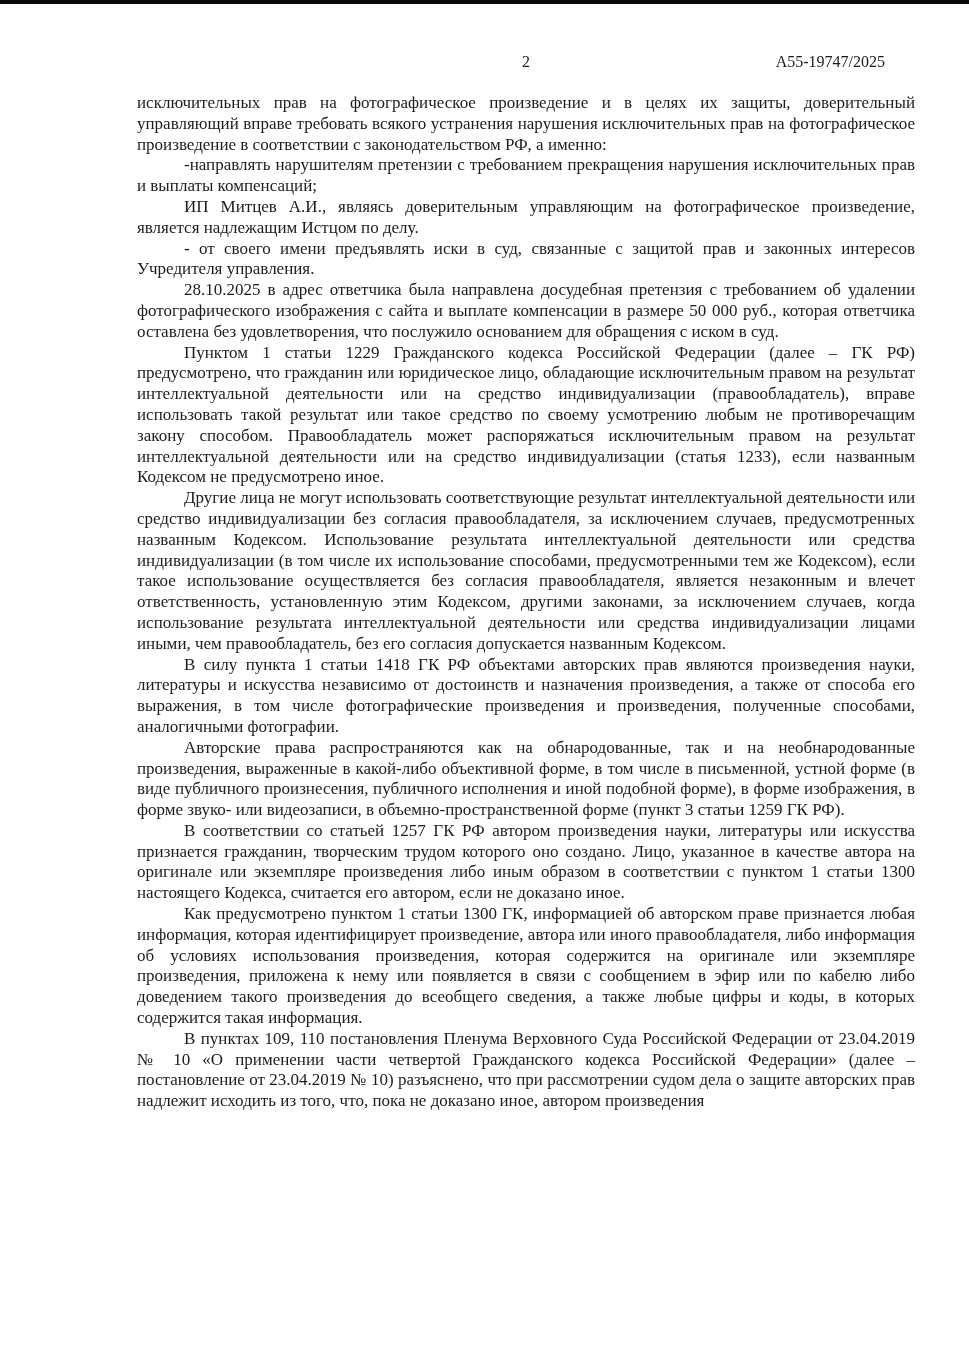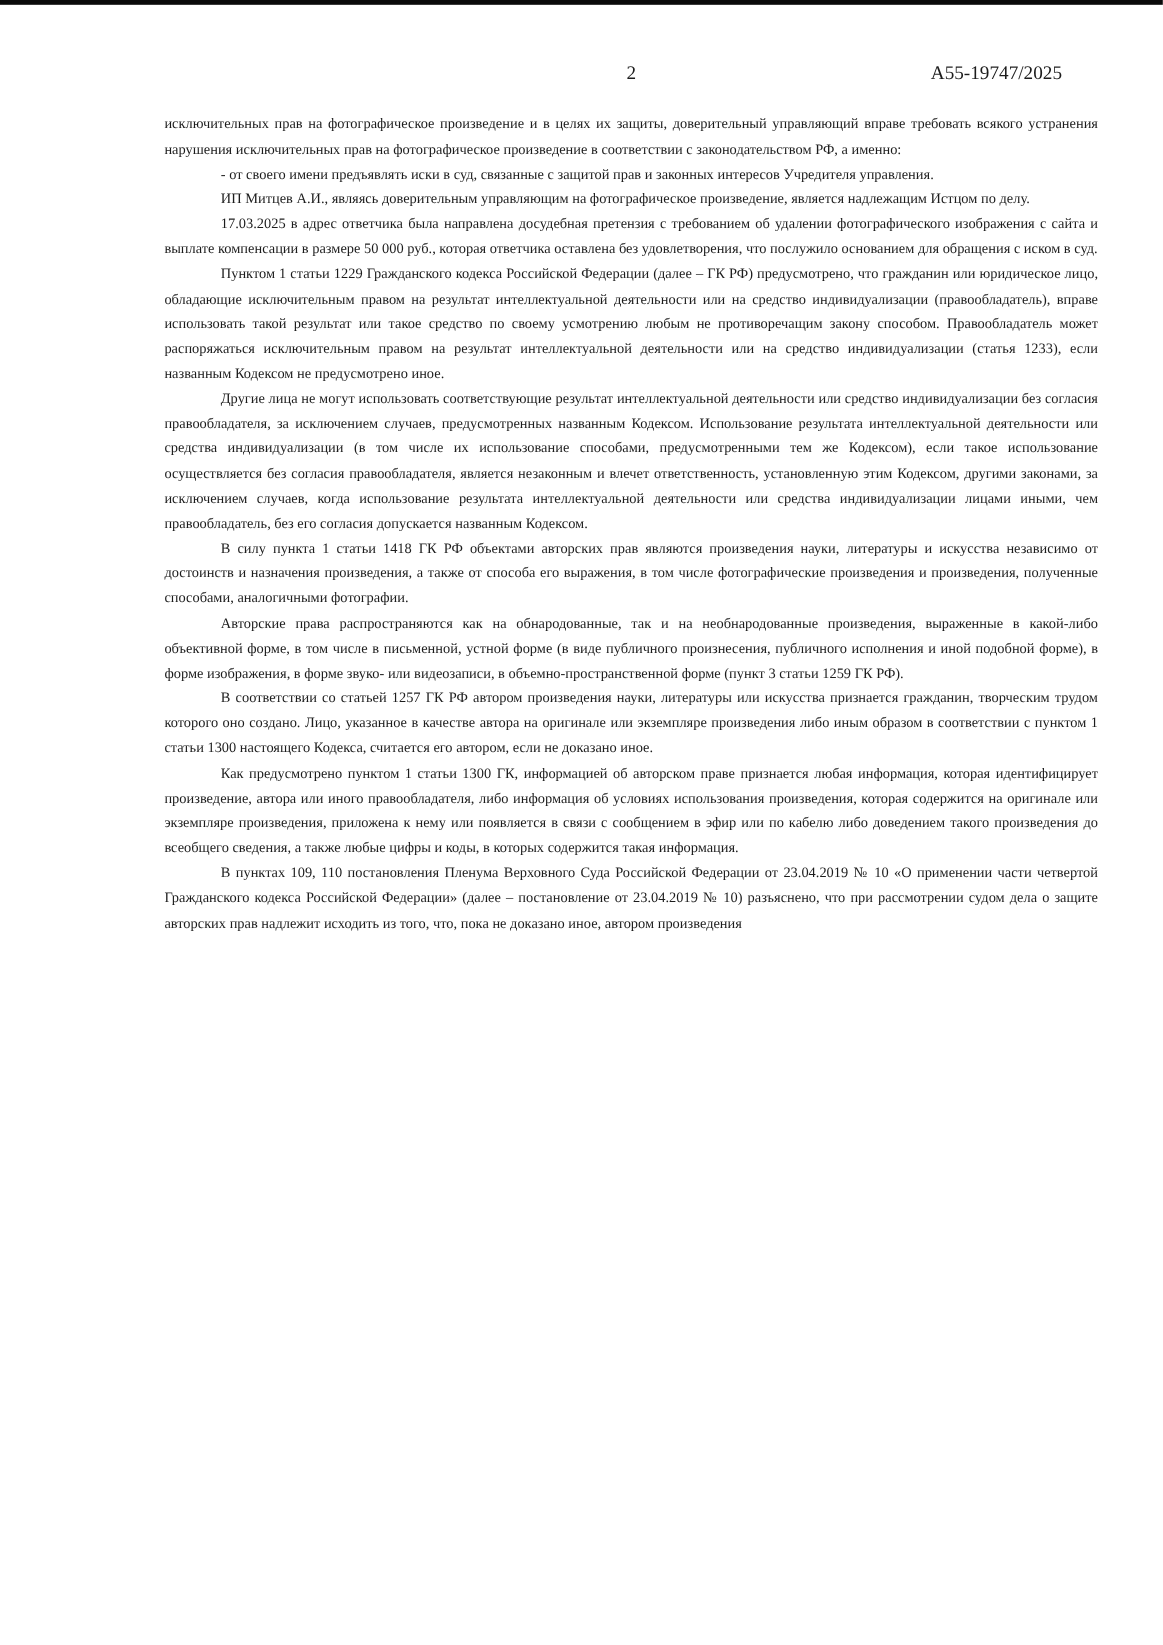--- a/index.html
+++ b/index.html
@@ -40,21 +40,21 @@
     text-align: center;
   }
   .case-number {
     position: absolute;
     right: 30px;
     top: 0;
     white-space: nowrap;
   }
   .doc-body {
     margin-top: 22px;
-    font-size: 12px;
+    font-size: 17px;
     line-height: 20.8px;
     text-align: justify;
   }
   .doc-body p {
     margin: 0;
     padding: 0;
     text-indent: 47px;
   }
   .doc-body p.continuation {
     text-indent: 0;
@@ -67,23 +67,24 @@
 
 <div class="page">
 
   <div class="page-header">
     <span class="page-number">2</span>
     <span class="case-number">А55-19747/2025</span>
   </div>
 
   <div class="doc-body">
     <p class="continuation">исключительных прав на фотографическое произведение и в целях их защиты, доверительный управляющий вправе требовать всякого устранения нарушения исключительных прав на фотографическое произведение в соответствии с законодательством РФ, а именно:</p>
+    <p>-направлять нарушителям претензии с требованием прекращения нарушения исключительных прав и выплаты компенсаций;</p>
+    <p>ИП Митцев А.И., являясь доверительным управляющим на фотографическое произведение, является надлежащим Истцом по делу.</p>
     <p>- от своего имени предъявлять иски в суд, связанные с защитой прав и законных интересов Учредителя управления.</p>
-    <p>ИП Митцев А.И., являясь доверительным управляющим на фотографическое произведение, является надлежащим Истцом по делу.</p>
-    <p>17.03.2025 в адрес ответчика была направлена досудебная претензия с требованием об удалении фотографического изображения с сайта и выплате компенсации в размере 50 000 руб., которая ответчика оставлена без удовлетворения, что послужило основанием для обращения с иском в суд.</p>
+    <p>28.10.2025 в адрес ответчика была направлена досудебная претензия с требованием об удалении фотографического изображения с сайта и выплате компенсации в размере 50 000 руб., которая ответчика оставлена без удовлетворения, что послужило основанием для обращения с иском в суд.</p>
     <p>Пунктом 1 статьи 1229 Гражданского кодекса Российской Федерации (далее – ГК РФ) предусмотрено, что гражданин или юридическое лицо, обладающие исключительным правом на результат интеллектуальной деятельности или на средство индивидуализации (правообладатель), вправе использовать такой результат или такое средство по своему усмотрению любым не противоречащим закону способом. Правообладатель может распоряжаться исключительным правом на результат интеллектуальной деятельности или на средство индивидуализации (статья 1233), если названным Кодексом не предусмотрено иное.</p>
     <p>Другие лица не могут использовать соответствующие результат интеллектуальной деятельности или средство индивидуализации без согласия правообладателя, за исключением случаев, предусмотренных названным Кодексом. Использование результата интеллектуальной деятельности или средства индивидуализации (в том числе их использование способами, предусмотренными тем же Кодексом), если такое использование осуществляется без согласия правообладателя, является незаконным и влечет ответственность, установленную этим Кодексом, другими законами, за исключением случаев, когда использование результата интеллектуальной деятельности или средства индивидуализации лицами иными, чем правообладатель, без его согласия допускается названным Кодексом.</p>
     <p>В силу пункта 1 статьи 1418 ГК РФ объектами авторских прав являются произведения науки, литературы и искусства независимо от достоинств и назначения произведения, а также от способа его выражения, в том числе фотографические произведения и произведения, полученные способами, аналогичными фотографии.</p>
     <p>Авторские права распространяются как на обнародованные, так и на необнародованные произведения, выраженные в какой-либо объективной форме, в том числе в письменной, устной форме (в виде публичного произнесения, публичного исполнения и иной подобной форме), в форме изображения, в форме звуко- или видеозаписи, в объемно-пространственной форме (пункт 3 статьи 1259 ГК РФ).</p>
     <p>В соответствии со статьей 1257 ГК РФ автором произведения науки, литературы или искусства признается гражданин, творческим трудом которого оно создано. Лицо, указанное в качестве автора на оригинале или экземпляре произведения либо иным образом в соответствии с пунктом 1 статьи 1300 настоящего Кодекса, считается его автором, если не доказано иное.</p>
     <p>Как предусмотрено пунктом 1 статьи 1300 ГК, информацией об авторском праве признается любая информация, которая идентифицирует произведение, автора или иного правообладателя, либо информация об условиях использования произведения, которая содержится на оригинале или экземпляре произведения, приложена к нему или появляется в связи с сообщением в эфир или по кабелю либо доведением такого произведения до всеобщего сведения, а также любые цифры и коды, в которых содержится такая информация.</p>
     <p>В пунктах 109, 110 постановления Пленума Верховного Суда Российской Федерации от 23.04.2019 № 10 «О применении части четвертой Гражданского кодекса Российской Федерации» (далее – постановление от 23.04.2019 № 10) разъяснено, что при рассмотрении судом дела о защите авторских прав надлежит исходить из того, что, пока не доказано иное, автором произведения</p>
   </div>
 
 </div>

